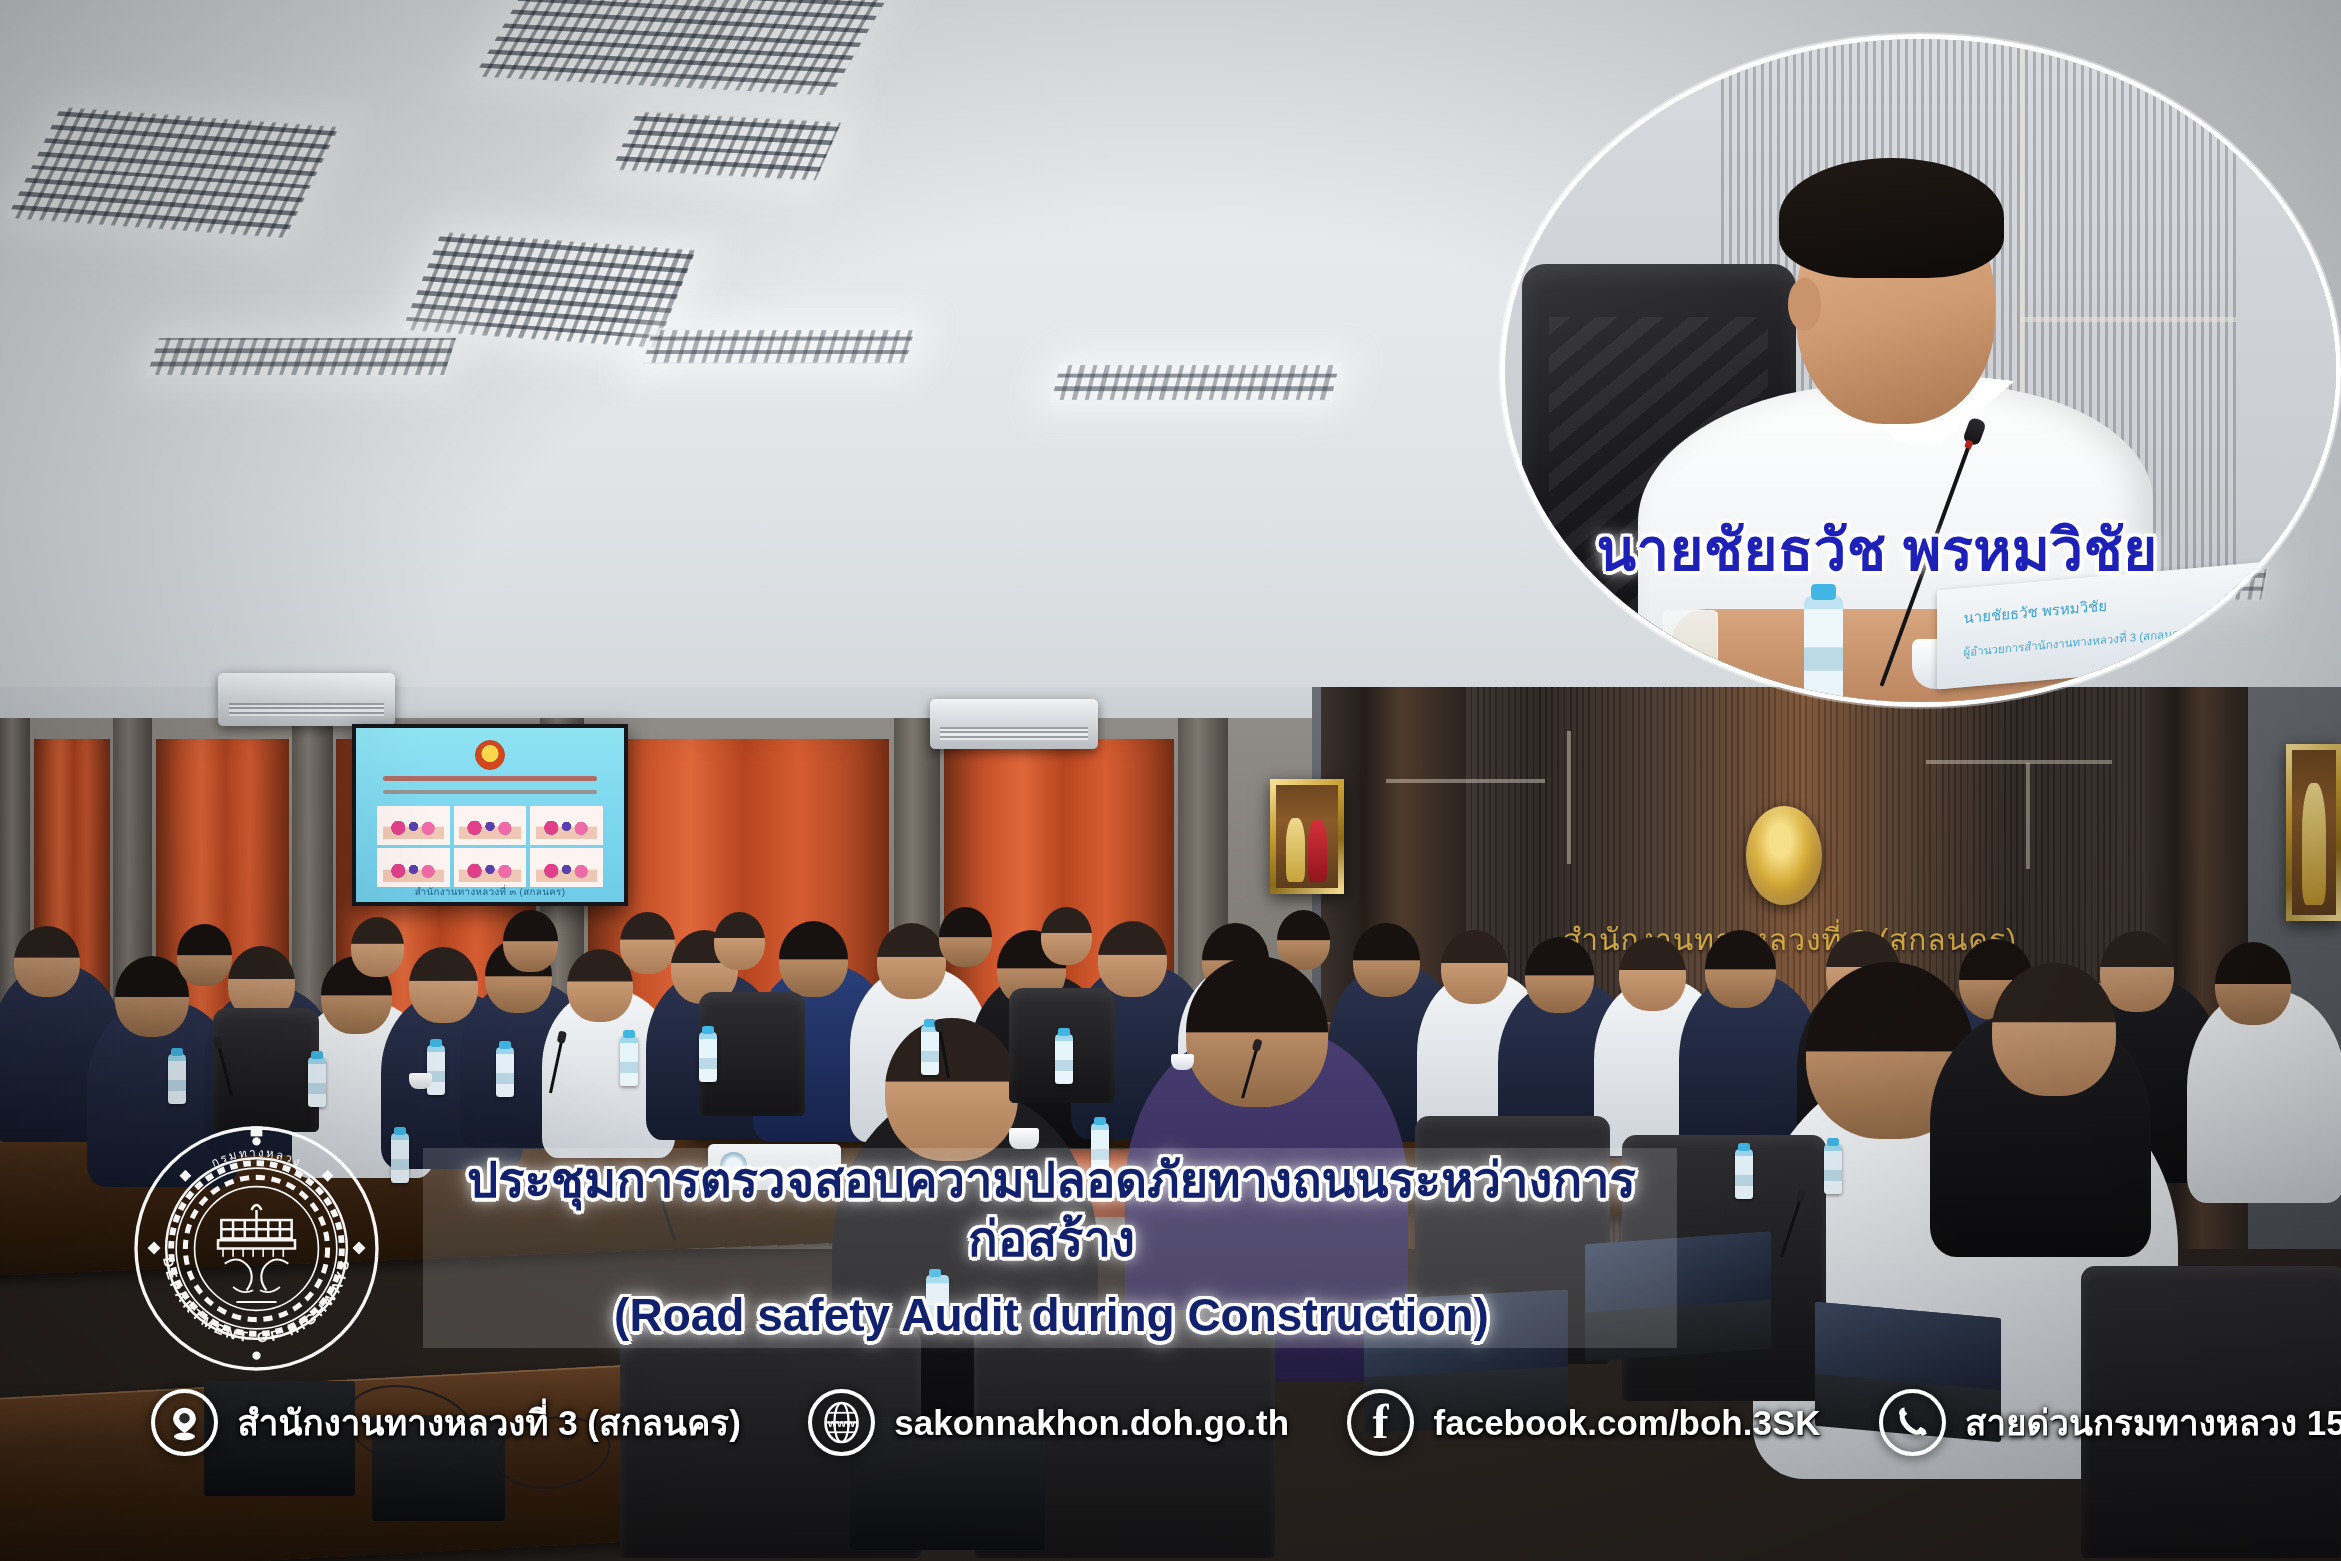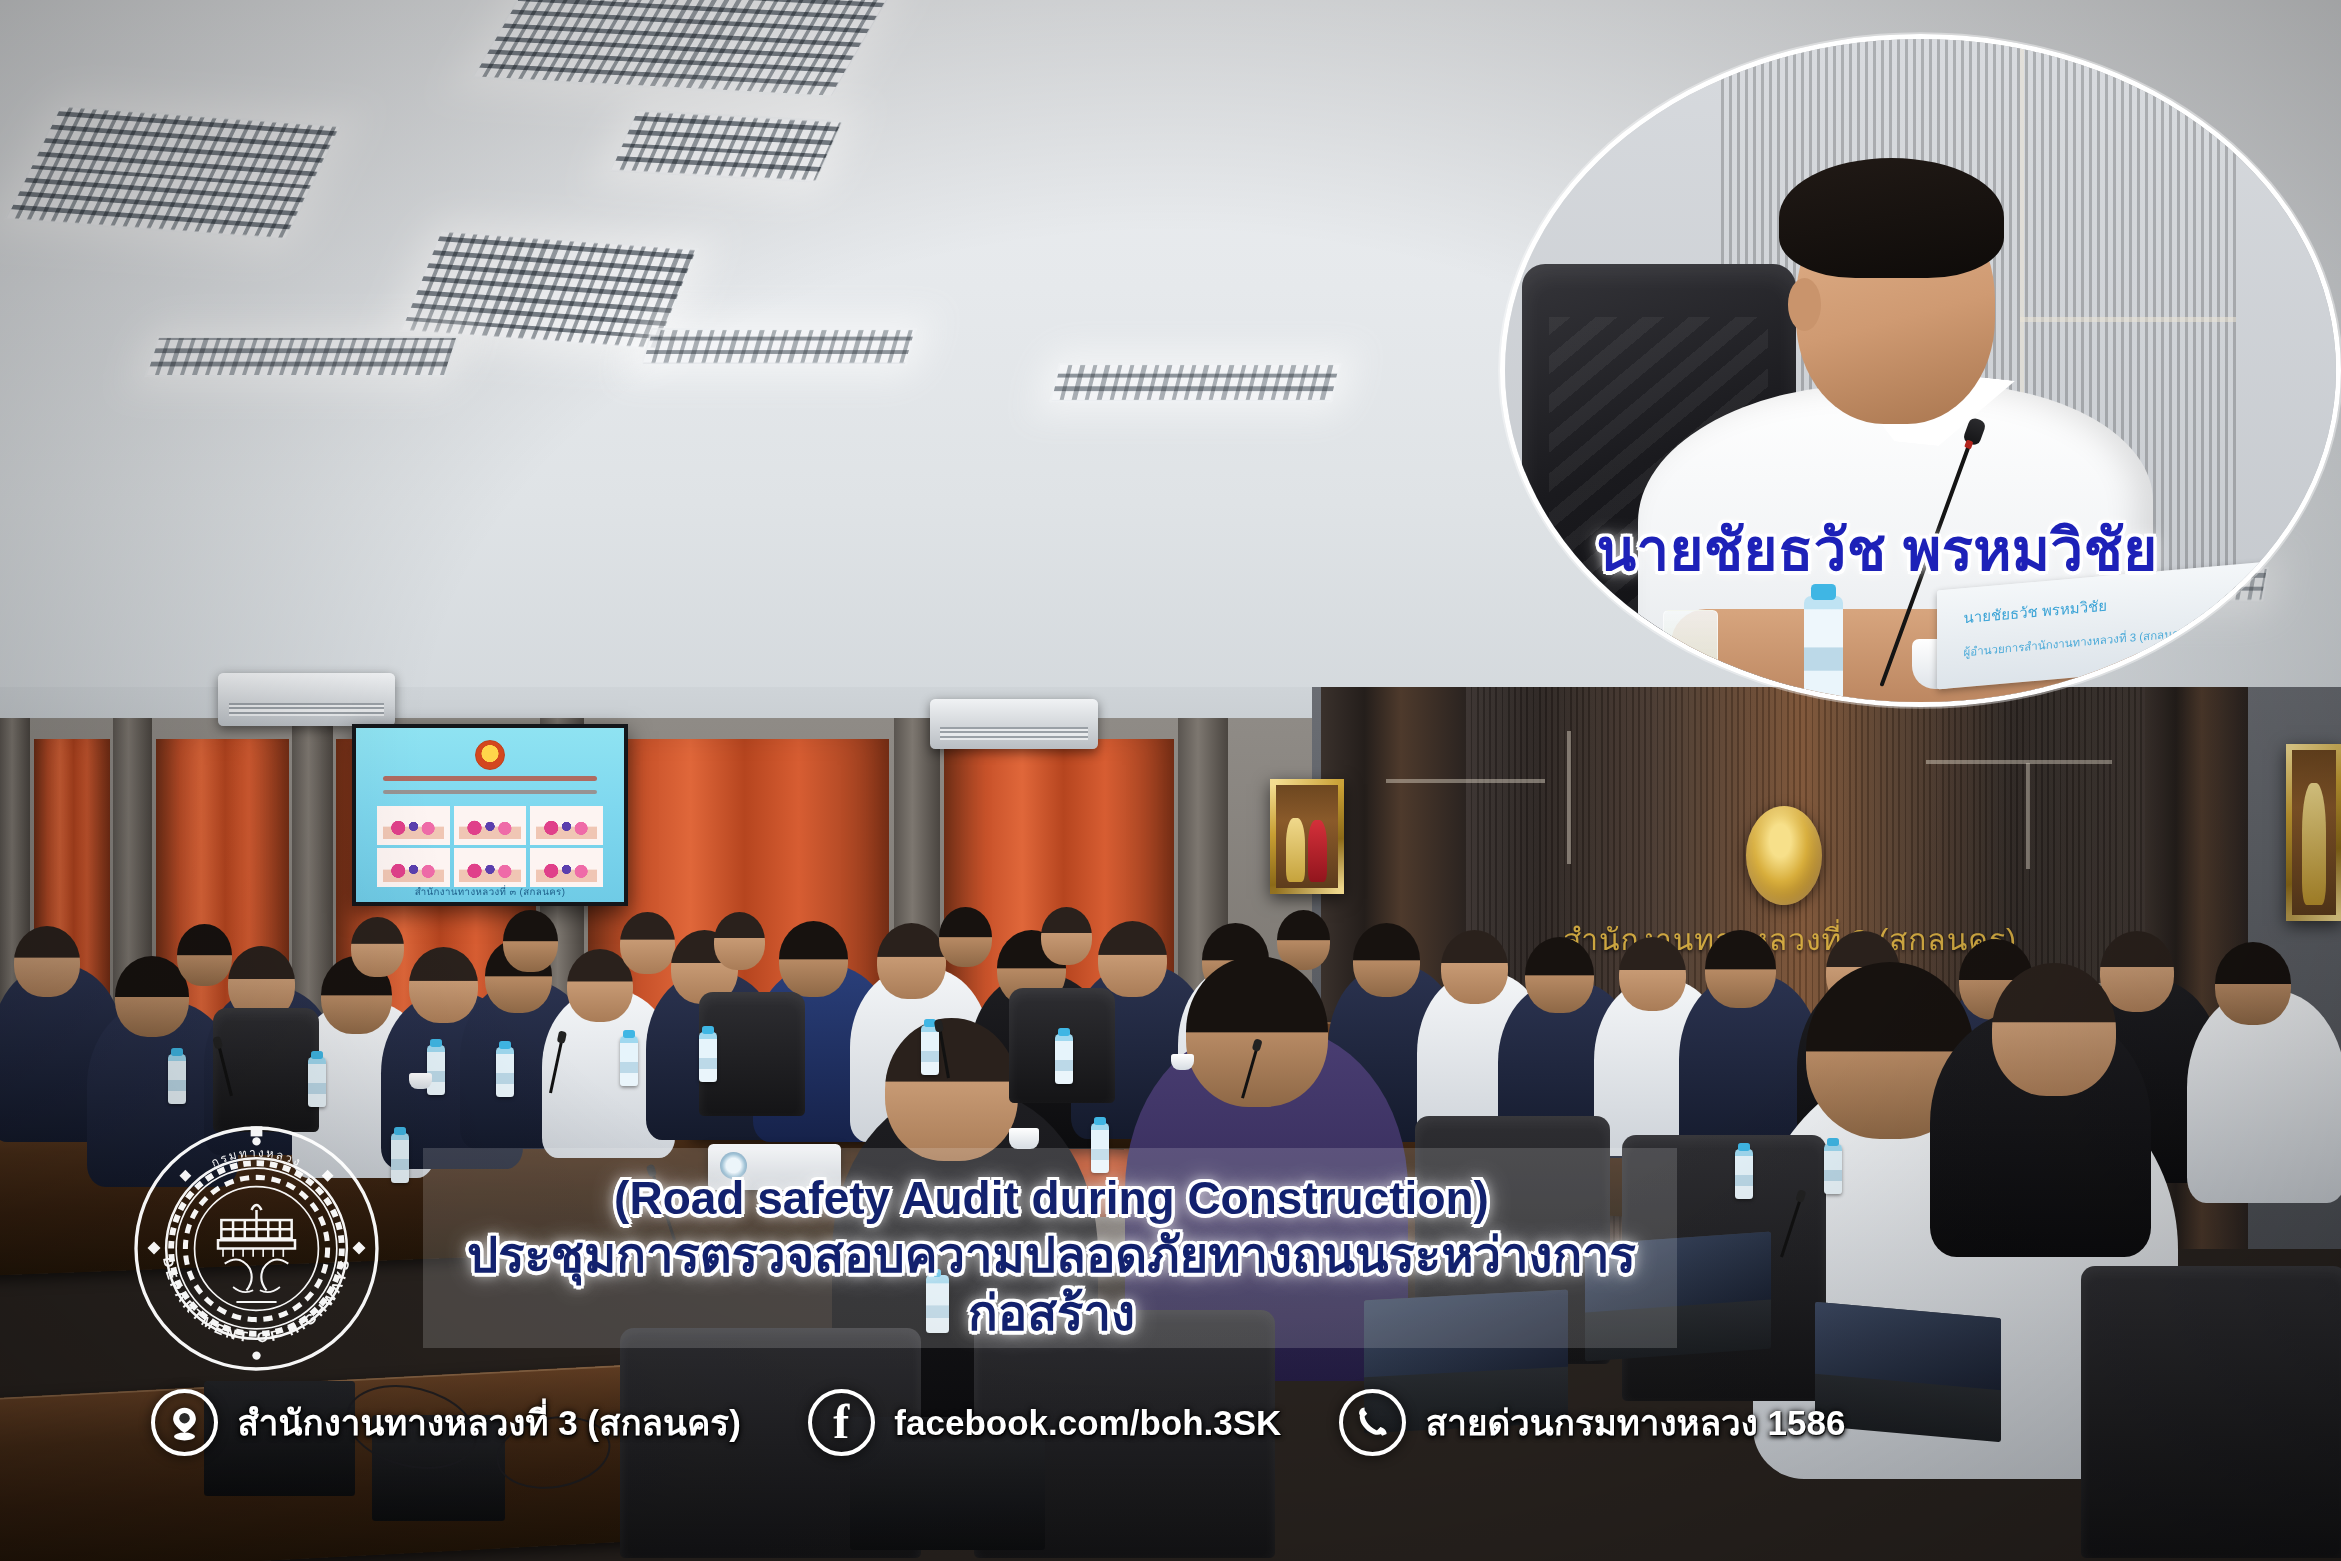--- a/index.html
+++ b/index.html
@@ -697,37 +697,50 @@
     <text font-size="14" fill="#ffffff" letter-spacing="2.5" font-family="'Liberation Sans',sans-serif">
       <textPath href="#arcTop" startOffset="50%" text-anchor="middle">กรมทางหลวง</textPath>
     </text>
     <text font-size="17" fill="#ffffff" letter-spacing="4" font-weight="bold" font-family="'Liberation Sans',sans-serif">
       <textPath href="#arcBot" startOffset="50%" text-anchor="middle">DEPARTMENT OF HIGHWAYS</textPath>
     </text>
   </svg>
 
   <div class="title-banner"></div>
   <div class="title-text">
+    <div class="title-line title-th">ประชุมการตรวจสอบความปลอดภัยทางถนนระหว่างการก่อสร้าง</div>
     <div class="title-line title-en">(Road safety Audit during Construction)</div>
-    <div class="title-line title-th">ประชุมการตรวจสอบความปลอดภัยทางถนนระหว่างการก่อสร้าง</div>
   </div>
 
   <div class="contact-bar">
 
     <div class="contact-item ci-gap1">
       <div class="c-icon">
         <svg width="35" height="39" viewBox="0 0 40 44">
           <path d="M20 5 C12.5 5 7 11 7 18 C7 26 20 34 20 34 C20 34 33 26 33 18 C33 11 27.5 5 20 5 Z" fill="#ffffff"></path>
           <circle cx="20" cy="17" r="6" fill="#2b2b2b"></circle>
           <ellipse cx="20" cy="38" rx="12" ry="4.5" fill="#ffffff"></ellipse>
         </svg>
       </div>
       <span class="c-label">สำนักงานทางหลวงที่ 3 (สกลนคร)</span>
     </div>
 
+    <div class="contact-item ci-gap2">
+      <div class="c-icon">
+        <svg width="39" height="43" viewBox="0 0 44 48">
+          <ellipse cx="22" cy="24" rx="18" ry="22" fill="none" stroke="#fff" stroke-width="3"></ellipse>
+          <ellipse cx="22" cy="24" rx="8" ry="22" fill="none" stroke="#fff" stroke-width="2.5"></ellipse>
+          <line x1="4" y1="24" x2="40" y2="24" stroke="#fff" stroke-width="2.5"></line>
+          <line x1="7" y1="13" x2="37" y2="13" stroke="#fff" stroke-width="2"></line>
+          <line x1="7" y1="35" x2="37" y2="35" stroke="#fff" stroke-width="2"></line>
+          <text x="22" y="29" font-size="11" fill="#fff" text-anchor="middle" font-family="'Liberation Sans',sans-serif" font-weight="bold">WWW</text>
+        </svg>
+      </div>
+      <span class="c-label">sakonnakhon.doh.go.th</span>
+    </div>
 
     <div class="contact-item ci-gap3">
       <div class="c-icon">
         <span class="fb-glyph">f</span>
       </div>
       <span class="c-label">facebook.com/boh.3SK</span>
     </div>
 
     <div class="contact-item">
       <div class="c-icon">

